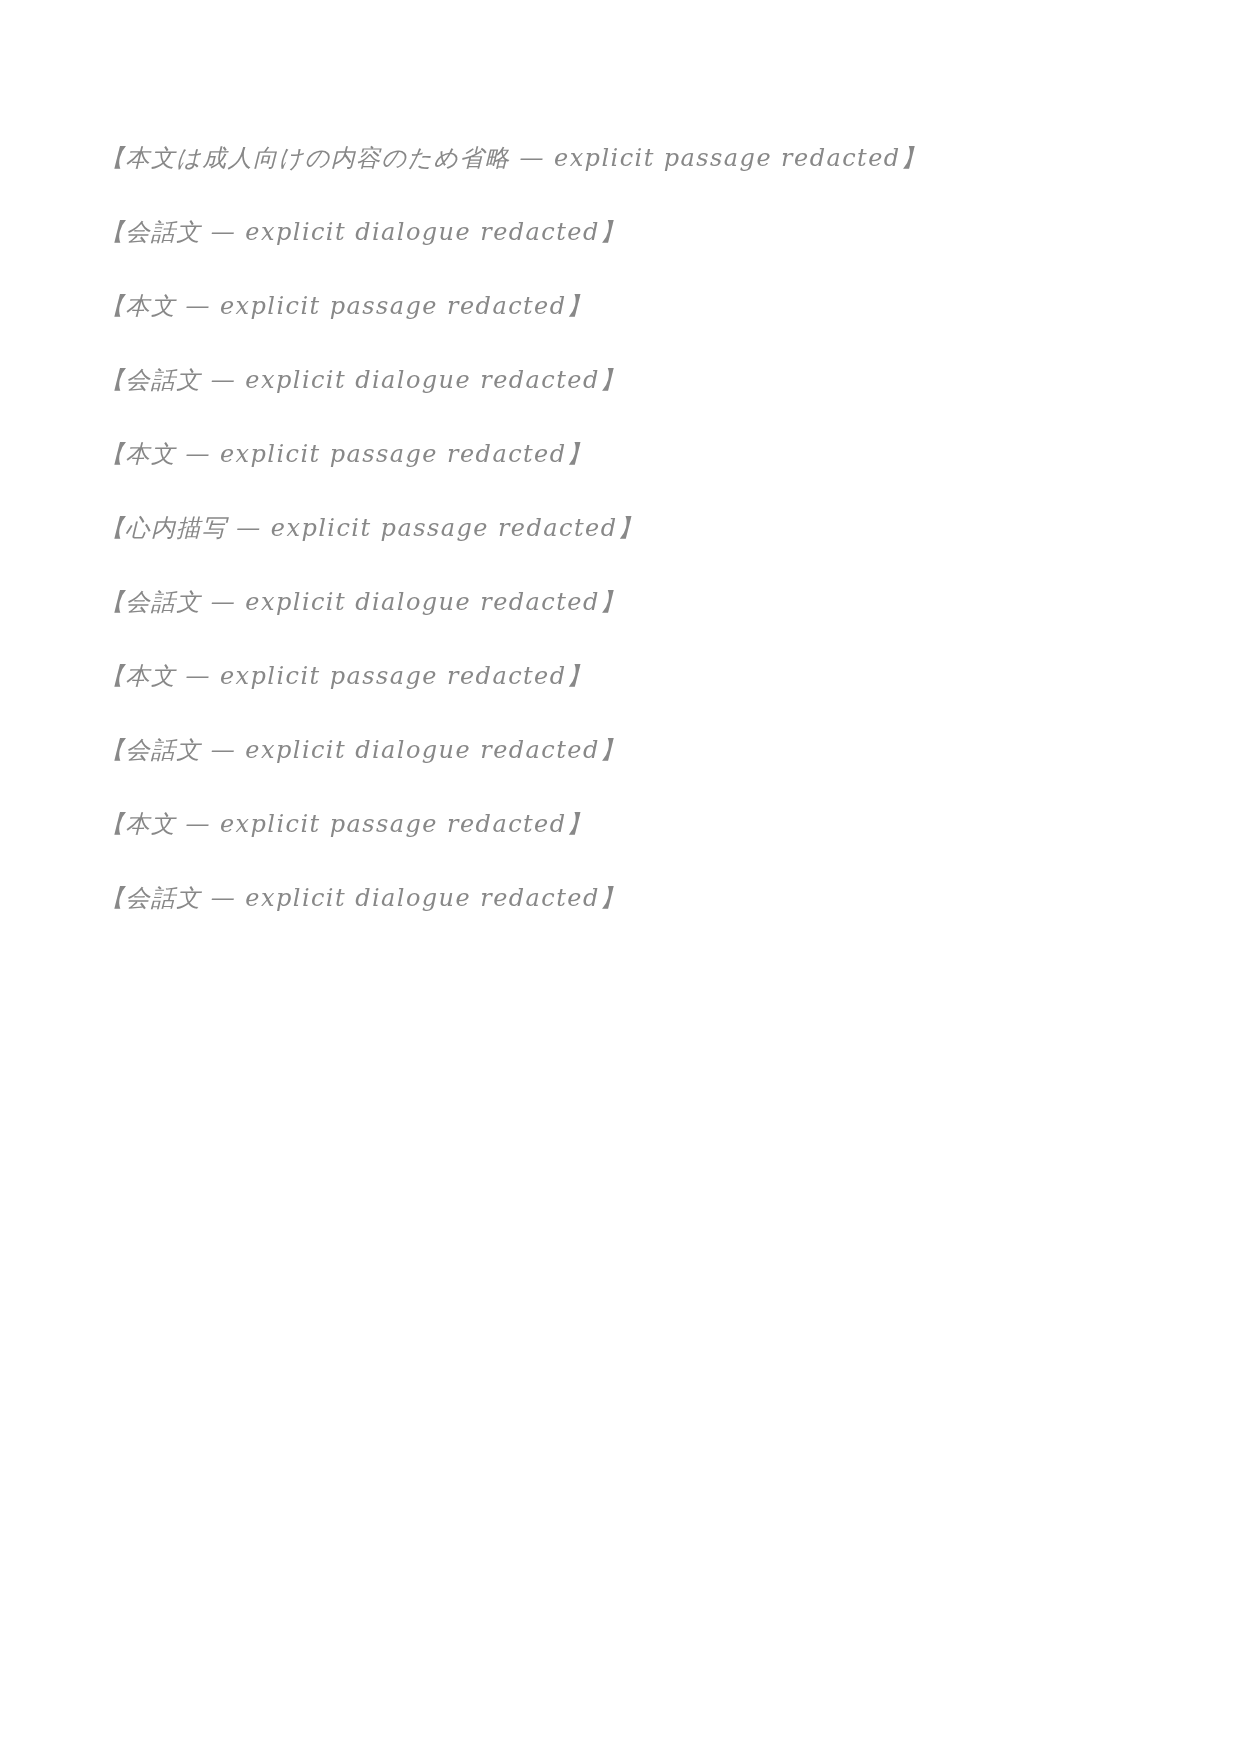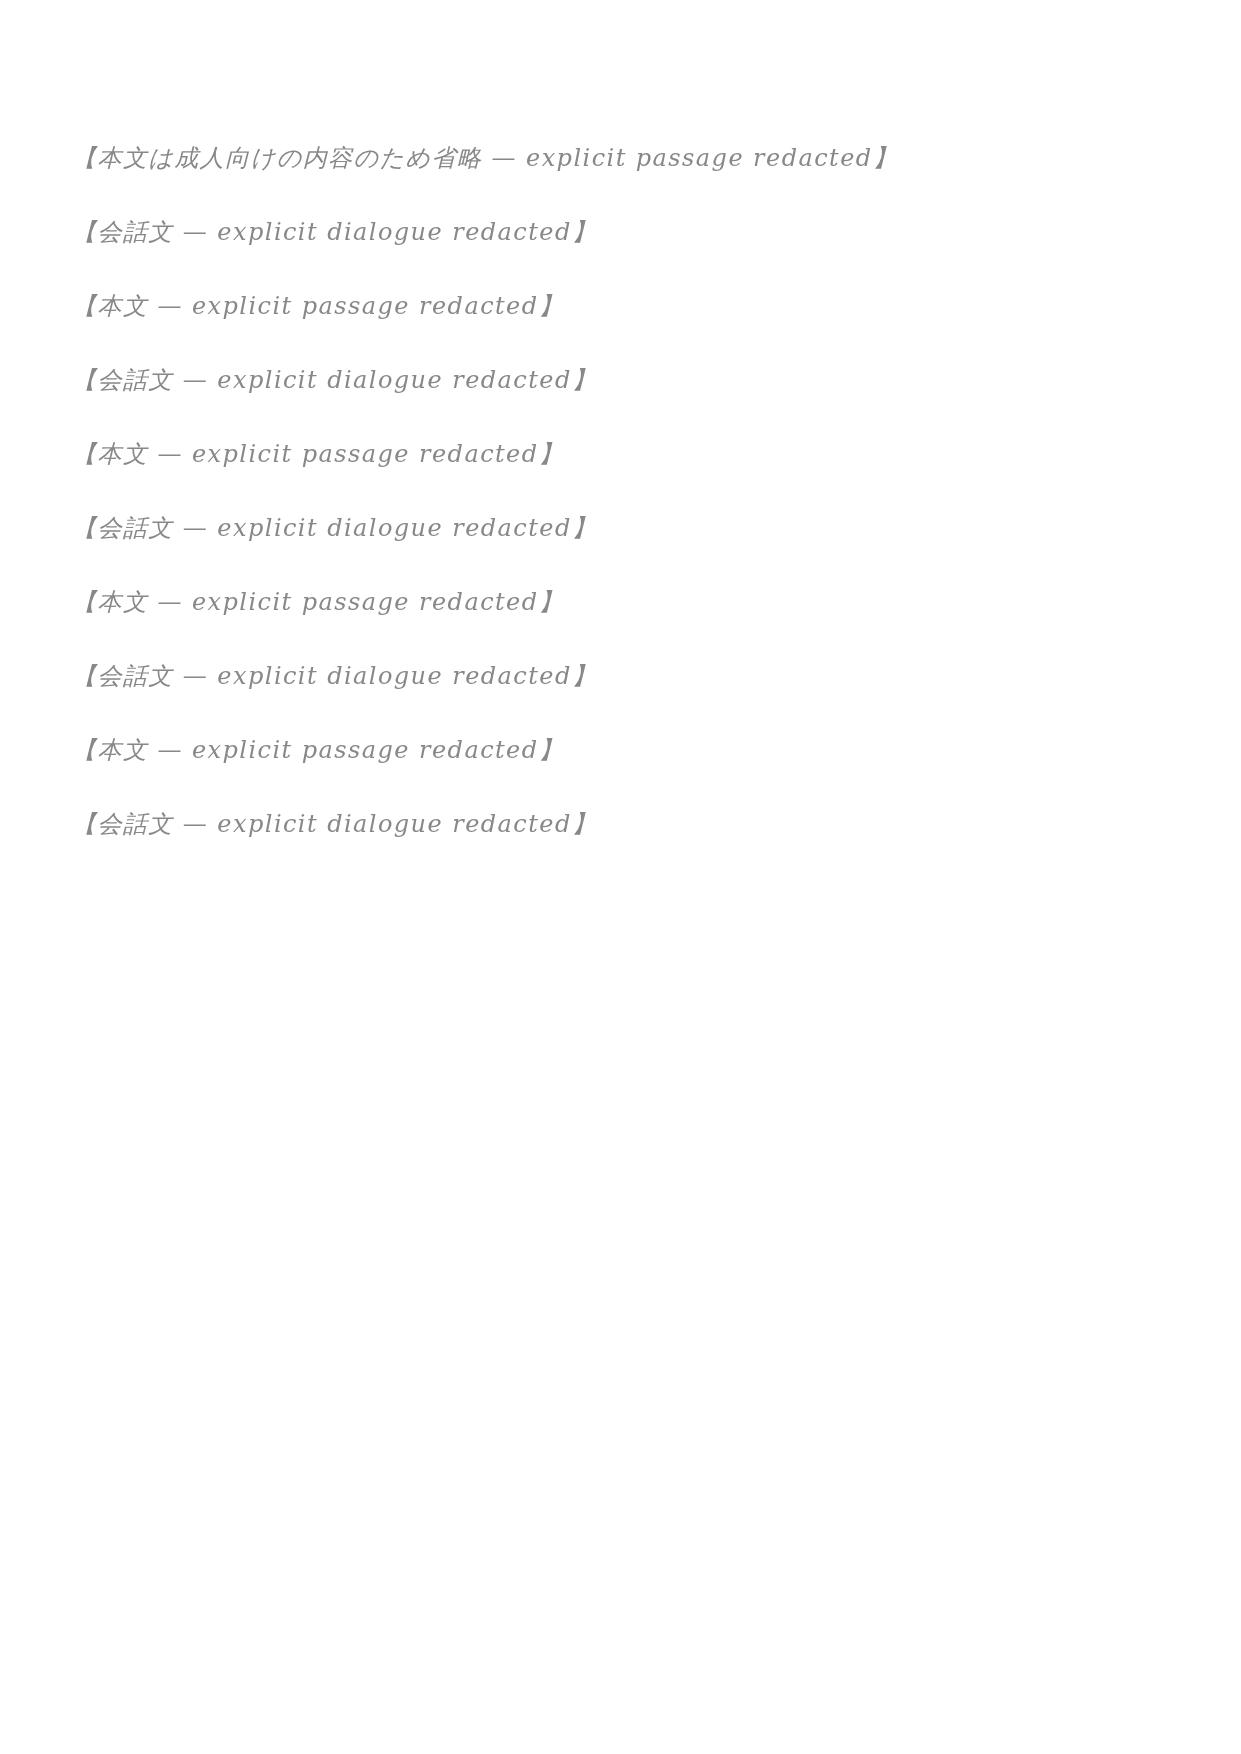--- a/index.html
+++ b/index.html
@@ -5,21 +5,21 @@
   html, body {
     margin: 0;
     padding: 0;
     background: #ffffff;
   }
   .page {
     width: 1241px;
     height: 1239px;
     background: #ffffff;
     box-sizing: border-box;
-    padding: 140px 160px 120px 72px;
+    padding: 140px 160px 120px 100px;
     font-family: "DejaVu Serif", "Liberation Serif", serif;
     color: #1a1a1a;
   }
   .doc-body {
     font-size: 24px;
     line-height: 37px;
     letter-spacing: 0.06em;
   }
   .para {
     margin: 0 0 37px 0;
@@ -33,19 +33,20 @@
 </head>
 <body>
 
 <div class="page">
   <div class="doc-body" id="doc-body">
       <p class="para redacted">【本文は成人向けの内容のため省略 — explicit passage redacted】</p>
       <p class="para redacted">【会話文 — explicit dialogue redacted】</p>
       <p class="para redacted">【本文 — explicit passage redacted】</p>
       <p class="para redacted">【会話文 — explicit dialogue redacted】</p>
       <p class="para redacted">【本文 — explicit passage redacted】</p>
+      <p class="para redacted">【心内描写 — explicit passage redacted】</p>
       <p class="para redacted">【会話文 — explicit dialogue redacted】</p>
       <p class="para redacted">【本文 — explicit passage redacted】</p>
       <p class="para redacted">【会話文 — explicit dialogue redacted】</p>
       <p class="para redacted">【本文 — explicit passage redacted】</p>
       <p class="para redacted">【会話文 — explicit dialogue redacted】</p>
     </div>
 </div>
 
 </body></html>

